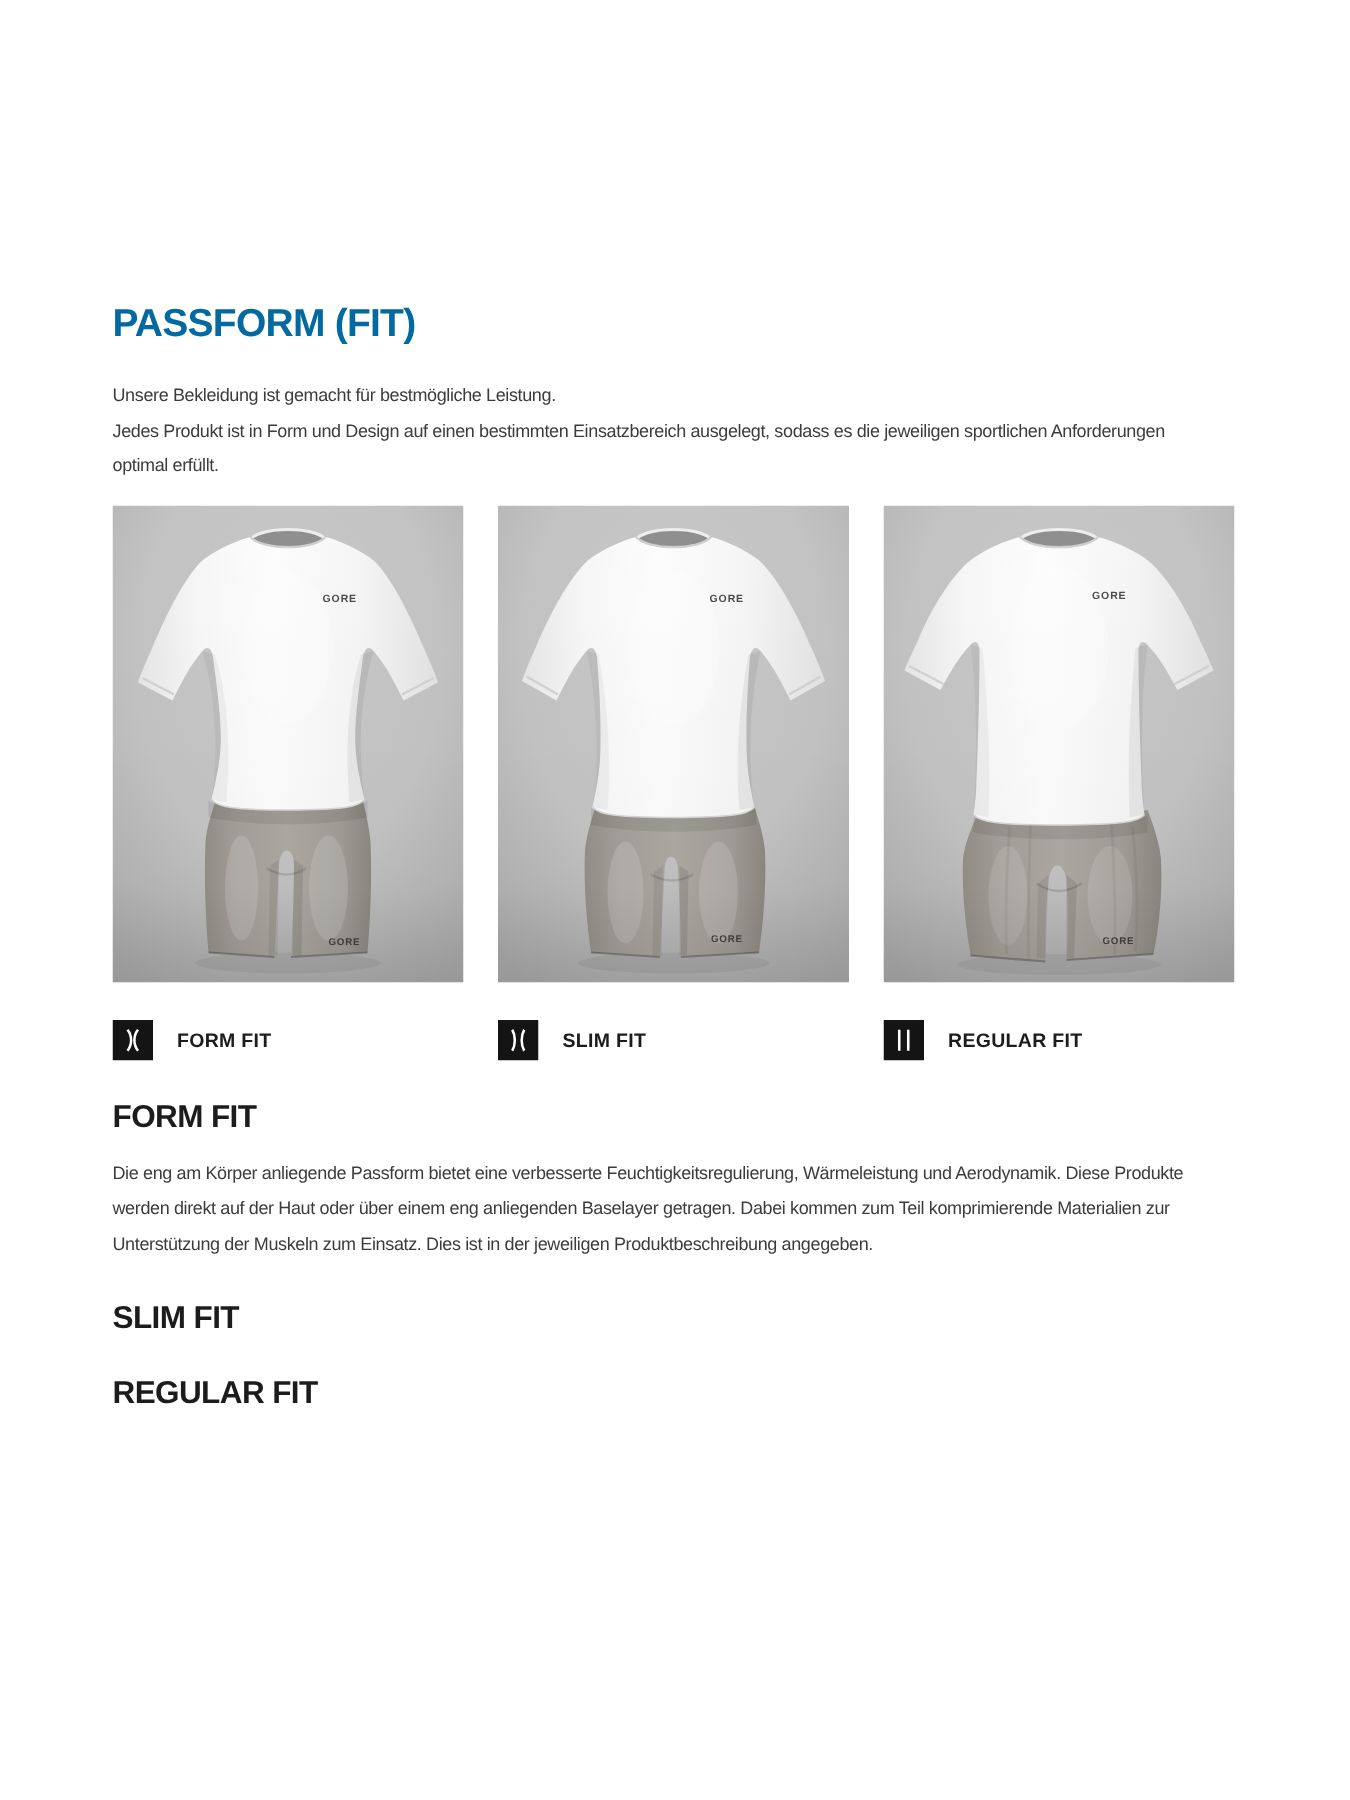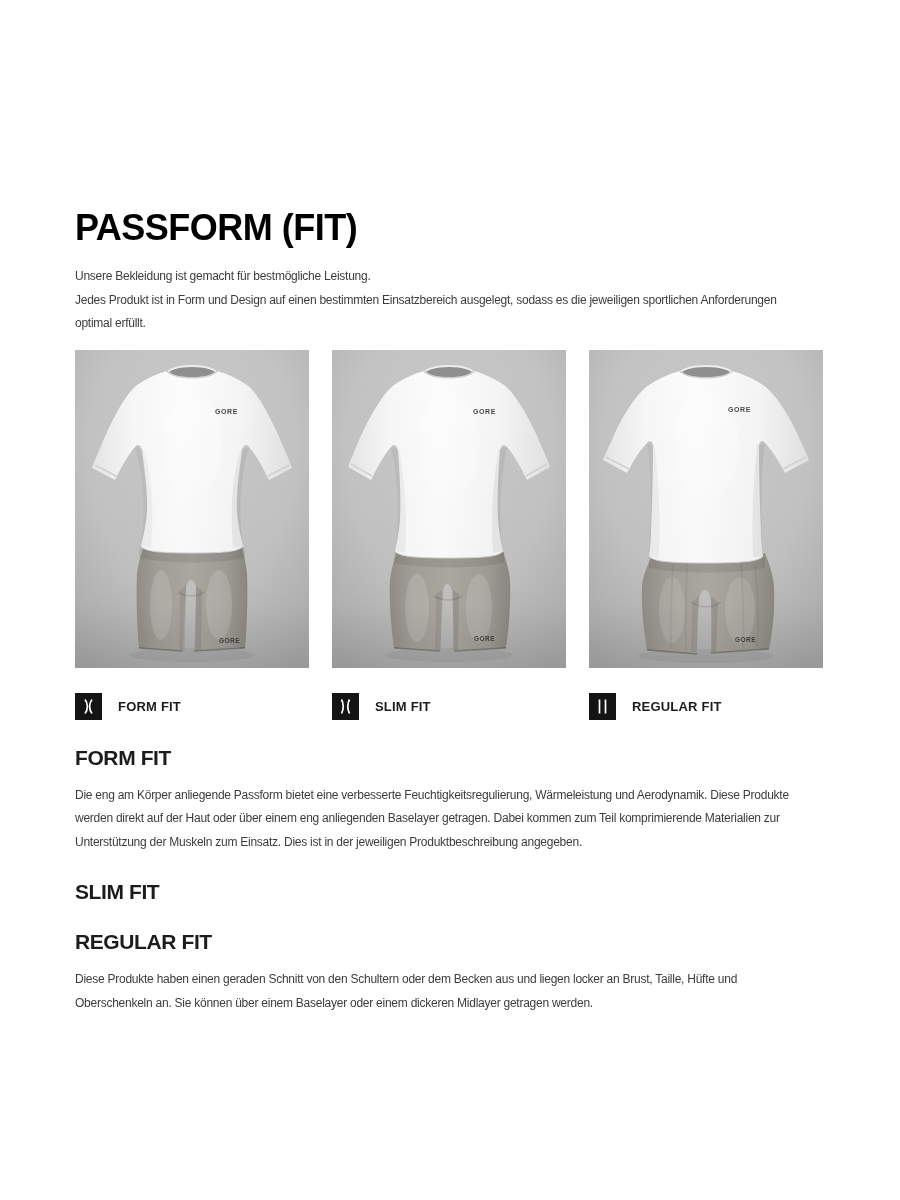--- a/index.html
+++ b/index.html
@@ -2,22 +2,22 @@
 <html><head>
 <meta charset="utf-8">
 <style>
   html,body{margin:0;padding:0;}
   body{
     width:900px;height:1200px;background:#ffffff;position:relative;overflow:hidden;
     font-family:"Liberation Sans", sans-serif;color:#3c3c3c;
   }
   .content{position:absolute;left:75px;top:200px;width:770px;}
   .page-title{
-    font-size:36px;font-weight:bold;color:#000000;letter-spacing:-0.5px;
-    margin:13px 0 22px 0;line-height:30px;
+    font-size:26px;font-weight:bold;color:#0369a1;letter-spacing:-0.5px;
+    margin:0 0 22px 0;line-height:30px;
   }
   .bodytext{
     font-size:12px;letter-spacing:-0.25px;line-height:23.5px;
     white-space:pre-line;width:810px;margin:0;
   }
   .intro{margin-bottom:14px;}
   .gallery{display:flex;gap:23px;}
   .frame{width:234px;height:318px;display:block;}
   .labels-row{display:flex;gap:23px;margin-top:25px;}
   .label-item{width:234px;display:flex;align-items:center;gap:16px;}
@@ -248,17 +248,15 @@
 werden direkt auf der Haut oder über einem eng anliegenden Baselayer getragen. Dabei kommen zum Teil komprimierende Materialien zur
 Unterstützung der Muskeln zum Einsatz. Dies ist in der jeweiligen Produktbeschreibung angegeben.</p>
   </div>
 
   <div class="section">
     <h2 class="section-heading">SLIM FIT</h2>
   </div>
 
   <div class="section">
     <h2 class="section-heading">REGULAR FIT</h2>
-    <p class="bodytext">Diese Produkte haben einen geraden Schnitt von den Schultern oder dem Becken aus und liegen locker an Brust, Taille, Hüfte und
-Oberschenkeln an. Sie können über einem Baselayer oder einem dickeren Midlayer getragen werden.</p>
   </div>
 
 </div>
 
 </body></html>

